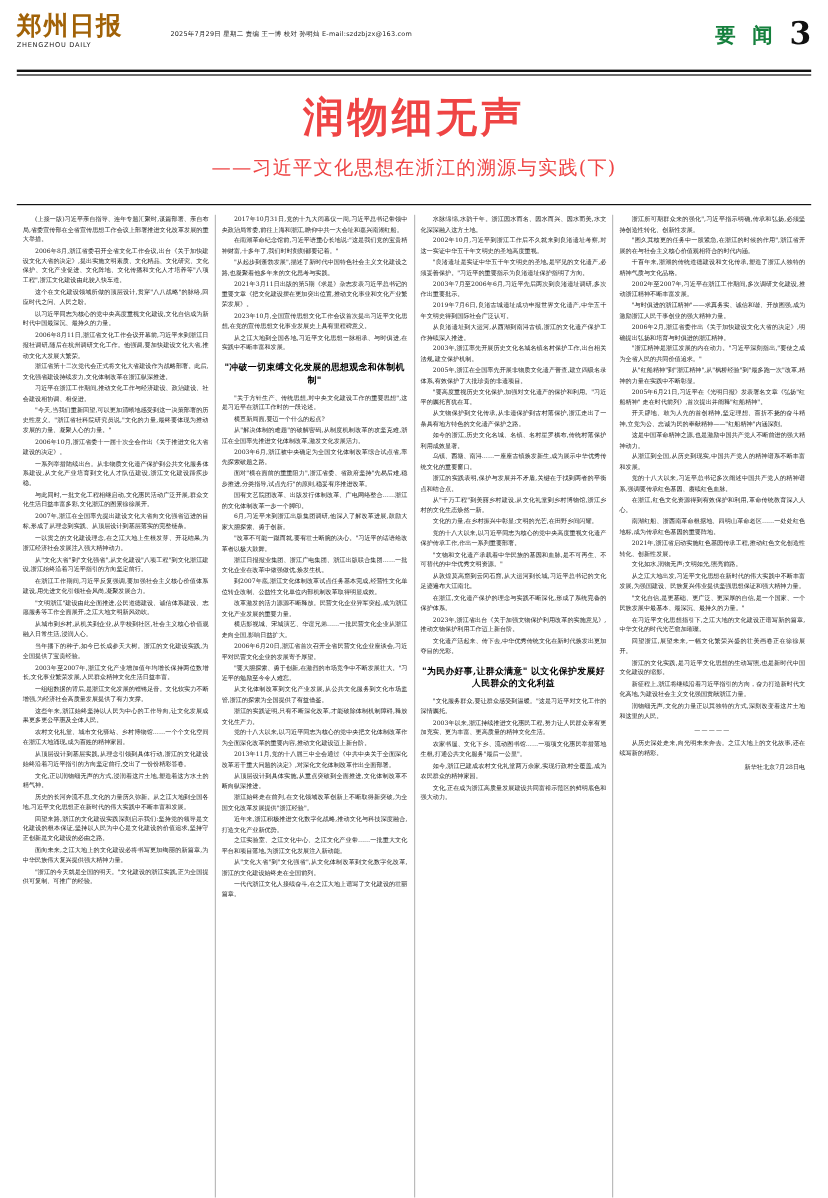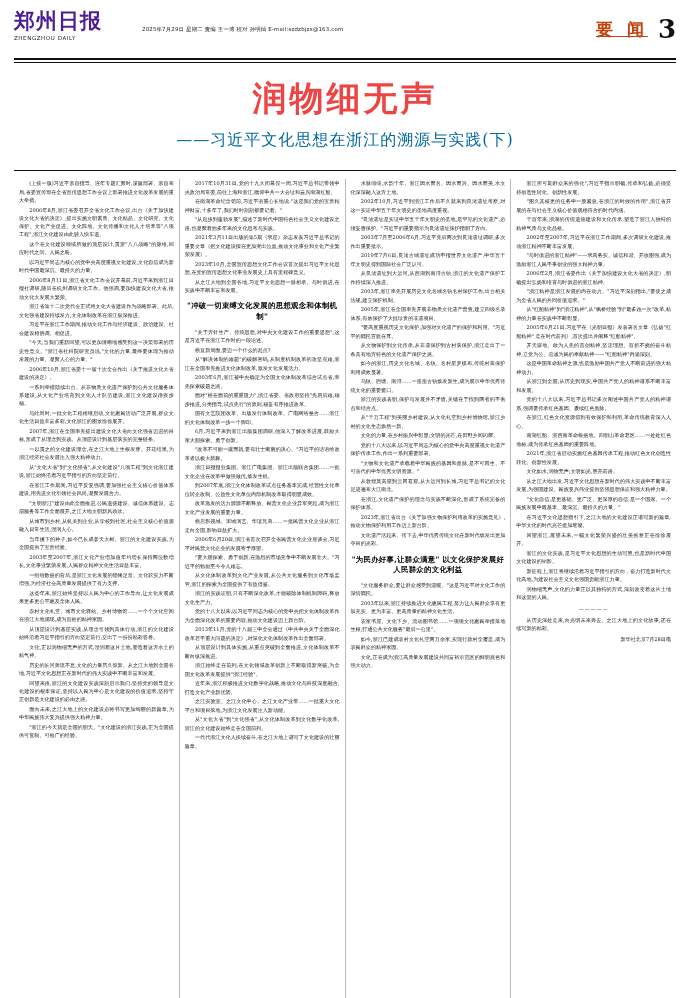--- a/index.html
+++ b/index.html
@@ -33,21 +33,21 @@
   .logo-block {
     display: flex;
     flex-direction: column;
     width: 120px;
   }
   .logo-name {
     font-family: "DejaVu Serif", "Liberation Serif", serif;
     font-weight: bold;
     font-size: 21px;
     letter-spacing: 1px;
-    color: #4c1d95;
+    color: #a16207;
     line-height: 1.05;
     white-space: nowrap;
   }
   .logo-pinyin {
     font-size: 5.5px;
     letter-spacing: 0.6px;
     color: #222;
     margin-top: 3px;
     white-space: nowrap;
   }
@@ -64,22 +64,21 @@
     display: flex;
     align-items: center;
     gap: 10px;
     padding-top: 6px;
   }
   .section-name {
     font-family: "DejaVu Serif", "Liberation Serif", serif;
     font-size: 17px;
     font-weight: bold;
     letter-spacing: 4px;
-    color: #c2410c;
-    text-decoration: underline;
+    color: #15803d;
   }
   .page-num {
     font-family: "DejaVu Serif", "Liberation Serif", serif;
     font-size: 26px;
     font-weight: bold;
     color: #111;
     line-height: 1;
   }
   .rule-thick {
     border-top: 2px solid #111;
@@ -100,21 +99,21 @@
     font-size: 34px;
     font-weight: bold;
     letter-spacing: 3px;
     color: #ef4444;
     line-height: 1.15;
   }
   .subhead {
     font-family: "DejaVu Serif", "Liberation Serif", serif;
     font-size: 16px;
     letter-spacing: 1px;
-    color: #0369a1;
+    color: #ef4444;
     margin-top: 12px;
     line-height: 1.3;
   }
   .headline-rule {
     border-top: 0.7px solid #111;
     margin: 14px 0 0 0;
   }
 
   
   .columns {

